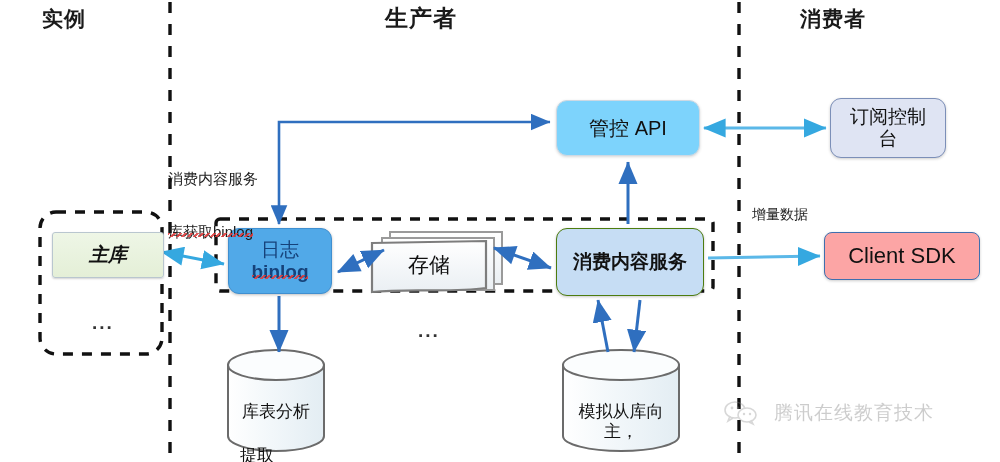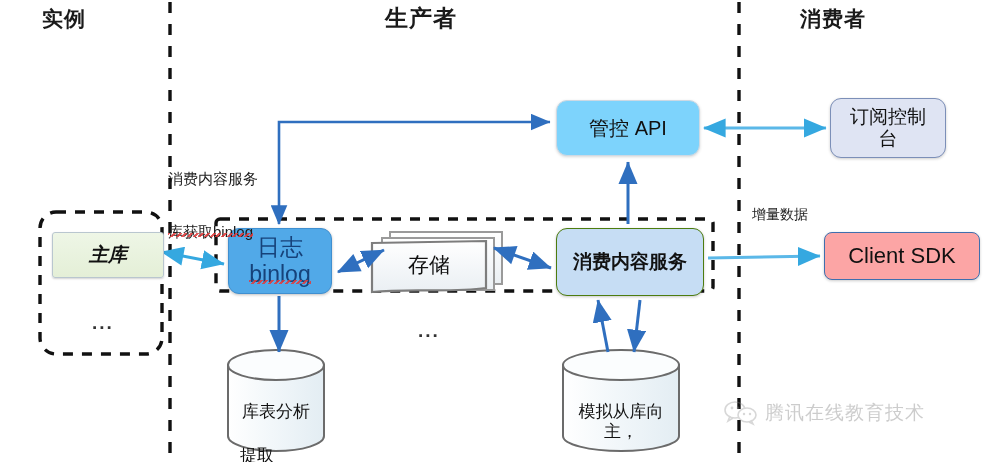--- a/index.html
+++ b/index.html
@@ -10,40 +10,40 @@
   .node{position:absolute;box-sizing:border-box;display:flex;align-items:center;
         justify-content:center;text-align:center;}
   .hdr{position:absolute;font-weight:bold;color:#1a1a1a;font-size:21px;
        letter-spacing:1px;}
   
   .box-master{left:52px;top:232px;width:112px;height:46px;border:1px solid #b9c6cf;
       border-radius:3px;background:linear-gradient(#eef6e6,#e4efd7);
       font-style:italic;font-weight:bold;font-size:19px;color:#111;
       box-shadow:0 1px 2px rgba(0,0,0,.18);}
   .box-binlog{left:228px;top:228px;width:104px;height:66px;border:1px solid #3f8fd0;
-      border-radius:11px;background:#51a9e8;color:#16427a;font-size:23px;
+      border-radius:11px;background:#51a9e8;color:#16427a;font-size:19px;
       font-weight:500;line-height:1.16;box-shadow:0 1px 3px rgba(0,0,0,.25);
       flex-direction:column;}
   .box-consumer{left:556px;top:228px;width:148px;height:68px;border:1px solid #4d7c0f;
       border-radius:11px;background:#c6ddf4;color:#121212;font-size:19px;
       font-weight:bold;line-height:1.18;box-shadow:0 1px 3px rgba(0,0,0,.22);}
   .box-api{left:556px;top:100px;width:144px;height:56px;border:1px solid #cdd9e4;
       border-radius:11px;background:#7dd3fc;color:#111;font-size:20px;
       box-shadow:0 1px 3px rgba(0,0,0,.16);}
   .box-console{left:830px;top:98px;width:116px;height:60px;border:1.6px solid #7c8fb8;
       border-radius:11px;background:#dfe4f3;color:#111;font-size:19px;line-height:1.15;
       box-shadow:0 1px 3px rgba(0,0,0,.2);}
   .box-sdk{left:824px;top:232px;width:156px;height:48px;border:1.8px solid #3f6fae;
       border-radius:8px;background:#fca5a5;color:#111;font-size:22px;
       box-shadow:0 1px 3px rgba(0,0,0,.2);}
   .ell{position:absolute;color:#333;font-size:19px;font-weight:bold;letter-spacing:2px;}
   .lbl{position:absolute;color:#1c1c1c;font-size:15px;line-height:1.15;}
   .cyl-txt{position:absolute;color:#111;font-size:17px;line-height:1.18;text-align:center;
       width:100%;margin-top:24px;}
-  .wm{position:absolute;display:flex;align-items:center;gap:7px;opacity:.34;}
+  .wm{position:absolute;display:flex;align-items:center;gap:16px;opacity:.34;}
   .wm-txt{font-size:19px;color:#6d6d6d;letter-spacing:1px;}
   .sq{position:absolute;height:4px;width:100%;left:0;bottom:4px;
       background-image:repeating-linear-gradient(135deg,#e23b3b 0 2px,transparent 2px 4px);
       opacity:.85;}
   .rel{position:relative;}
 </style>
 </head>
 <body>
 
 <div class="stage">
@@ -149,21 +149,21 @@
   <div class="hdr" style="left:385px;top:3px;font-size:23px;text-align:center;">生产者</div>
   <div class="hdr" style="left:800px;top:5px;">消费者</div>
 
   <div class="node box-master">
     <span>主库</span>
   </div>
   <div class="ell" style="left:92px;top:312px;">...</div>
 
   <div class="node box-binlog">
     <span>日志</span>
-    <span class="rel" style="display:inline-block;">
+    <span class="rel" style="display:inline-block;font-weight:bold;">
       <span>binlog</span>
       <span class="sq"></span>
     </span>
   </div>
 
   <div class="node" style="left:372px;top:240px;width:114px;height:50px;font-size:21px;color:#111;">
     <span>存储</span>
   </div>
   <div class="ell" style="left:418px;top:320px;">...</div>
 

